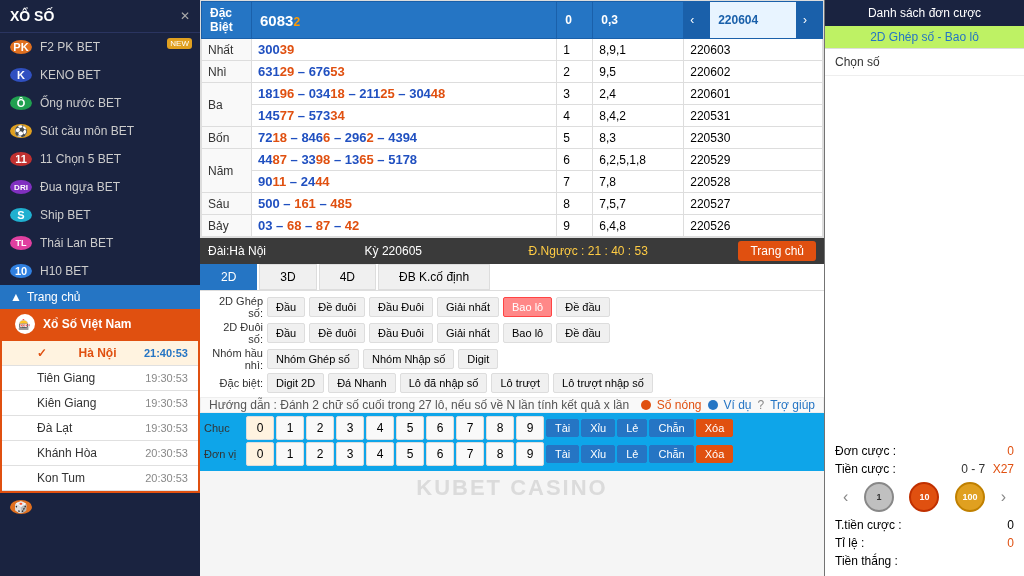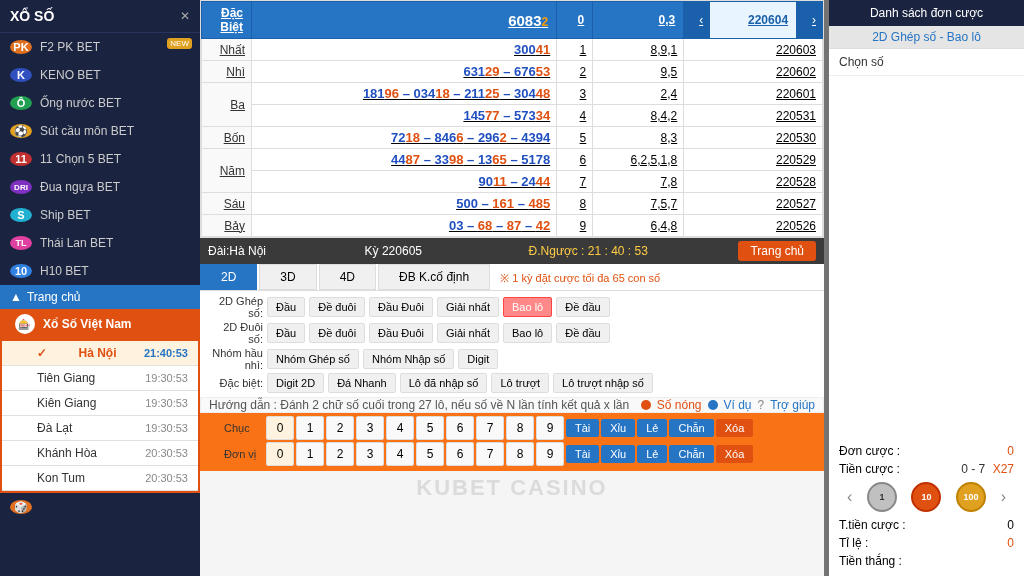--- a/index.html
+++ b/index.html
@@ -29,21 +29,21 @@
     .sidebar-sub-item.highlighted { background: #fff3e0; }
     .xoso-item { background: #e05010; color: #fff; padding: 5px 10px 5px 15px; cursor: pointer; display: flex; align-items: center; }
     .xoso-item-icon { width: 20px; height: 20px; border-radius: 50%; background: #fff; color: #e05010; margin-right: 8px; display: flex; align-items: center; justify-content: center; font-size: 10px; font-weight: bold; }
 
     
     .main { flex: 1; display: flex; flex-direction: column; height: 576px; overflow: hidden; }
 
     
     .lottery-table-wrap { background: #fff; border: 1px solid #ddd; }
     .lottery-table { width: 100%; border-collapse: collapse; }
-    .lottery-table td, .lottery-table th { border: 1px solid #ddd; padding: 3px 6px; text-align: right; vertical-align: middle; text-decoration: underline; }
+    .lottery-table td, .lottery-table th { border: 1px solid #ddd; padding: 3px 6px; text-align: left; vertical-align: middle; }
     .lottery-table .prize-label { color: #333; font-weight: normal; white-space: nowrap; width: 50px; background: #f9f9f9; }
     .number-blue { color: #2050c0; font-size: 13px; font-weight: bold; }
     .number-red { color: #e05010; font-size: 13px; font-weight: bold; }
 
     
     .status-bar { background: #3a3a3a; color: #fff; padding: 3px 8px; display: flex; align-items: center; justify-content: space-between; }
     .trang-chu-btn { background: #e05010; color: #fff; padding: 3px 12px; border-radius: 3px; cursor: pointer; font-size: 12px; }
 
     
     .bet-panel { background: #f5f5f5; flex: 1; overflow: hidden; display: flex; flex-direction: column; }
@@ -51,36 +51,36 @@
     .bet-tab.active { background: #2575c4; color: #fff; border-color: #2575c4; }
     .bet-tab-note { color: #e05010; font-size: 11px; padding: 5px 8px; }
 
     .bet-options { display: flex; flex-direction: column; gap: 2px; padding: 4px 8px; background: #fff; }
     .bet-row { display: flex; align-items: center; gap: 4px; }
     .bet-row-label { color: #333; width: 55px; font-size: 11px; text-align: right; flex-shrink: 0; }
     .bet-btn { padding: 3px 8px; border: 1px solid #ddd; background: #f0f0f0; cursor: pointer; border-radius: 2px; font-size: 11px; white-space: nowrap; }
     .bet-btn.highlight-pink { background: #ff8888; color: #fff; border-color: #ff4444; }
 
     
-    .number-grid { padding: 3px 24px; background: #f97316; }
+    .number-grid { padding: 3px 4px; background: #0ea5e9; }
     .number-grid-row { display: flex; align-items: center; gap: 2px; margin-bottom: 2px; }
     .number-grid-label { color: #333; width: 40px; font-size: 11px; }
     .num-btn { width: 28px; height: 24px; border: 1px solid #ddd; background: #f9f9f9; cursor: pointer; display: flex; align-items: center; justify-content: center; font-size: 12px; border-radius: 2px; }
     .num-btn.zero { background: #fff3e0; }
     .action-btn { padding: 2px 8px; border: 1px solid #ddd; cursor: pointer; font-size: 11px; border-radius: 2px; }
     .tai-btn { background: #2575c4; color: #fff; border-color: #2575c4; }
     .xiu-btn { background: #2575c4; color: #fff; border-color: #2575c4; }
     .le-btn { background: #2575c4; color: #fff; border-color: #2575c4; }
     .chan-btn { background: #2575c4; color: #fff; border-color: #2575c4; }
     .xoa-btn { background: #e05010; color: #fff; border-color: #e05010; }
 
     
-    .right-panel { width: 200px; background: #fff; border-left: 5px solid #737373; height: 576px; display: flex; flex-direction: column; flex-shrink: 0; }
+    .right-panel { width: 200px; background: #fff; border-left: 1px solid #737373; height: 576px; display: flex; flex-direction: column; flex-shrink: 0; }
     .right-header { background: #1a2340; color: #fff; padding: 6px 10px; font-size: 12px; text-align: center; }
-    .right-sub { color: #2575c4; padding: 4px 8px; font-size: 12px; background: #e5e5e5; border-bottom: 1px solid #ddd; text-align: center; }
+    .right-sub { color: #2575c4; padding: 4px 8px; font-size: 12px; background: #bef264; border-bottom: 1px solid #ddd; text-align: center; }
     .right-chon { color: #333; padding: 6px 10px; font-size: 12px; border-bottom: 1px solid #eee; }
     .right-footer { padding: 6px 10px; font-size: 12px; }
     .right-row { display: flex; justify-content: space-between; padding: 2px 0; }
     .chip-row { display: flex; align-items: center; justify-content: space-between; padding: 4px 8px; }
     .chip { width: 30px; height: 30px; border-radius: 50%; display: flex; align-items: center; justify-content: center; font-size: 9px; font-weight: bold; cursor: pointer; border: 2px solid #999; }
     .chip-1 { background: #c0c0c0; color: #333; border-color: #888; }
     .chip-10 { background: #e05010; color: #fff; border-color: #c03000; }
     .chip-100 { background: #e0a020; color: #fff; border-color: #c08000; }
     .chip-arrow { color: #888; cursor: pointer; font-size: 16px; }
 
@@ -194,21 +194,21 @@
           <td style="background:#2575c4;color:#fff;border-color:#1a60aa;font-weight:bold;padding:4px 8px;">0</td>
           <td style="background:#2575c4;color:#fff;border-color:#1a60aa;font-weight:bold;padding:4px 8px;">0,3</td>
           <td style="background:#1a60aa;color:#fff;border-color:#1a60aa;cursor:pointer;padding:2px 6px;">‹</td>
           <td style="background:#e8f4ff;color:#1a60aa;border-color:#1a60aa;font-weight:bold;padding:4px 8px;">220604</td>
           <td style="background:#1a60aa;color:#fff;border-color:#1a60aa;cursor:pointer;padding:2px 6px;">›</td>
         </tr>
       </thead>
       <tbody>
         <tr>
           <td class="prize-label">Nhất</td>
-          <td><span class="number-blue">300<span class="number-red">41</span></span></td>
+          <td><span class="number-blue">300<span class="number-red">39</span></span></td>
           <td>1</td>
           <td>8,9,1</td>
           <td colspan="3">220603</td>
         </tr>
         <tr>
           <td class="prize-label">Nhì</td>
           <td><span class="number-blue">631<span class="number-red">29</span> – 676<span class="number-red">53</span></span></td>
           <td>2</td>
           <td>9,5</td>
           <td colspan="3">220602</td>
@@ -271,21 +271,20 @@
     <span class="trang-chu-btn">Trang chủ</span>
   </div>
 
   <div class="bet-panel">
 
     <div style="display:flex;align-items:center;background:#fff;border-bottom:1px solid #ddd;">
       <div class="bet-tab active">2D</div>
       <div class="bet-tab">3D</div>
       <div class="bet-tab">4D</div>
       <div class="bet-tab">ĐB K.cố định</div>
-      <span class="bet-tab-note">※ 1 kỳ đặt cược tối đa 65 con số</span>
     </div>
 
     <div class="bet-options">
 
       <div class="bet-row">
         <span class="bet-row-label">2D Ghép số:</span>
         <button class="bet-btn">Đầu</button>
         <button class="bet-btn">Đề đuôi</button>
         <button class="bet-btn">Đầu Đuôi</button>
         <button class="bet-btn">Giải nhất</button>

